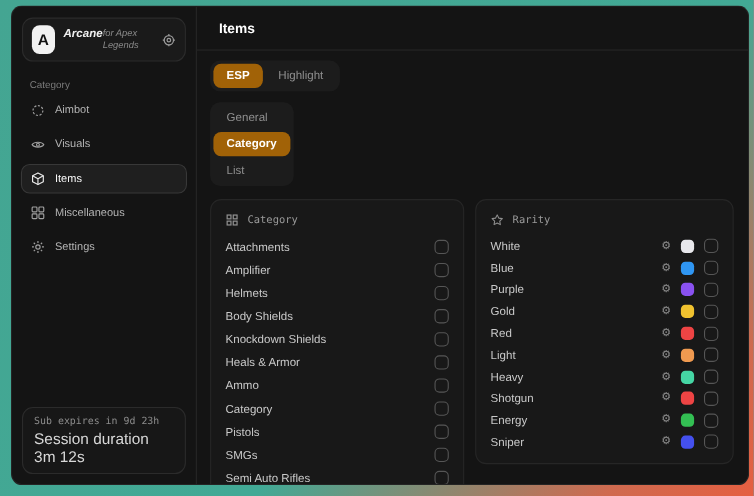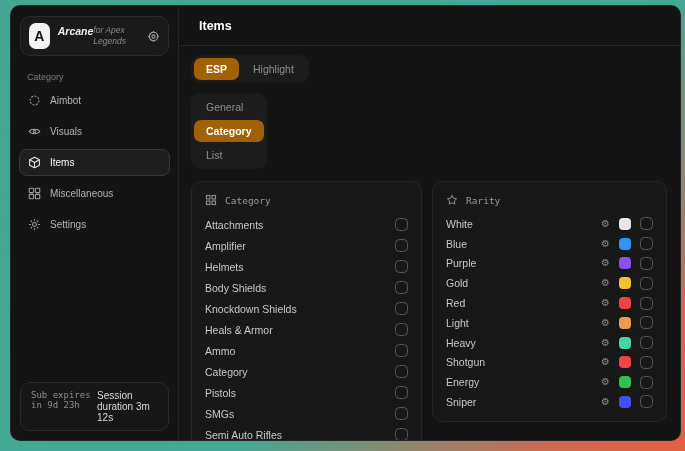--- a/index.html
+++ b/index.html
@@ -31,24 +31,24 @@
   .nav-item {
     display:flex; align-items:center; gap:9px; padding:6px 8px; border:1px solid transparent;
     border-radius:8px; color:#b4b4b4; font-size:10px; cursor:pointer;
   }
   .nav-item .nicon { display:flex; color:#a0a0a0; }
   .nav-item.active { background:#1f1f1f; border-color:#383838; color:#fafafa; }
   .nav-item.active .nicon { color:#eaeaea; }
   .side-spacer { flex:1; }
   .session-card {
     margin:9px; border:1px solid #2b2b2b; border-radius:10px; padding:7px 10px; background:#171717;
-    display:flex; flex-direction:row; gap:3px;
+    display:flex; flex-direction:column; gap:3px;
   }
   .session-line1 { font-family:"DejaVu Sans Mono","Liberation Mono",monospace; font-size:9px; color:#8d8d8d; }
-  .session-line2 { font-size:10px; color:#d8d8d8; }
+  .session-line2 { font-size:14px; color:#d8d8d8; }
   
   .main { flex:1; display:flex; flex-direction:column; min-width:0; }
   .main-header { height:40px; flex:0 0 40px; display:flex; align-items:center; padding:0 20px; border-bottom:1px solid #262626; }
   .page-title { color:#fff; font-size:12.5px; font-weight:bold; }
   .main-body { padding:9px 13px 0 12px; display:flex; flex-direction:column; flex:1; }
   .seg { display:inline-flex; align-self:flex-start; background:#1c1c1c; border-radius:9px; padding:3px; gap:2px; }
   .seg-btn { padding:5px 12px; border-radius:7px; font-size:10.5px; color:#8f8f8f; cursor:pointer; white-space:nowrap; }
   .seg-btn.on { background:#a16207; color:#fff; font-weight:bold; }
   .tabs-row { margin-top:10px;flex-direction:column; }
   .panels { display:flex; gap:10px; margin-top:12px; align-items:flex-start; }

